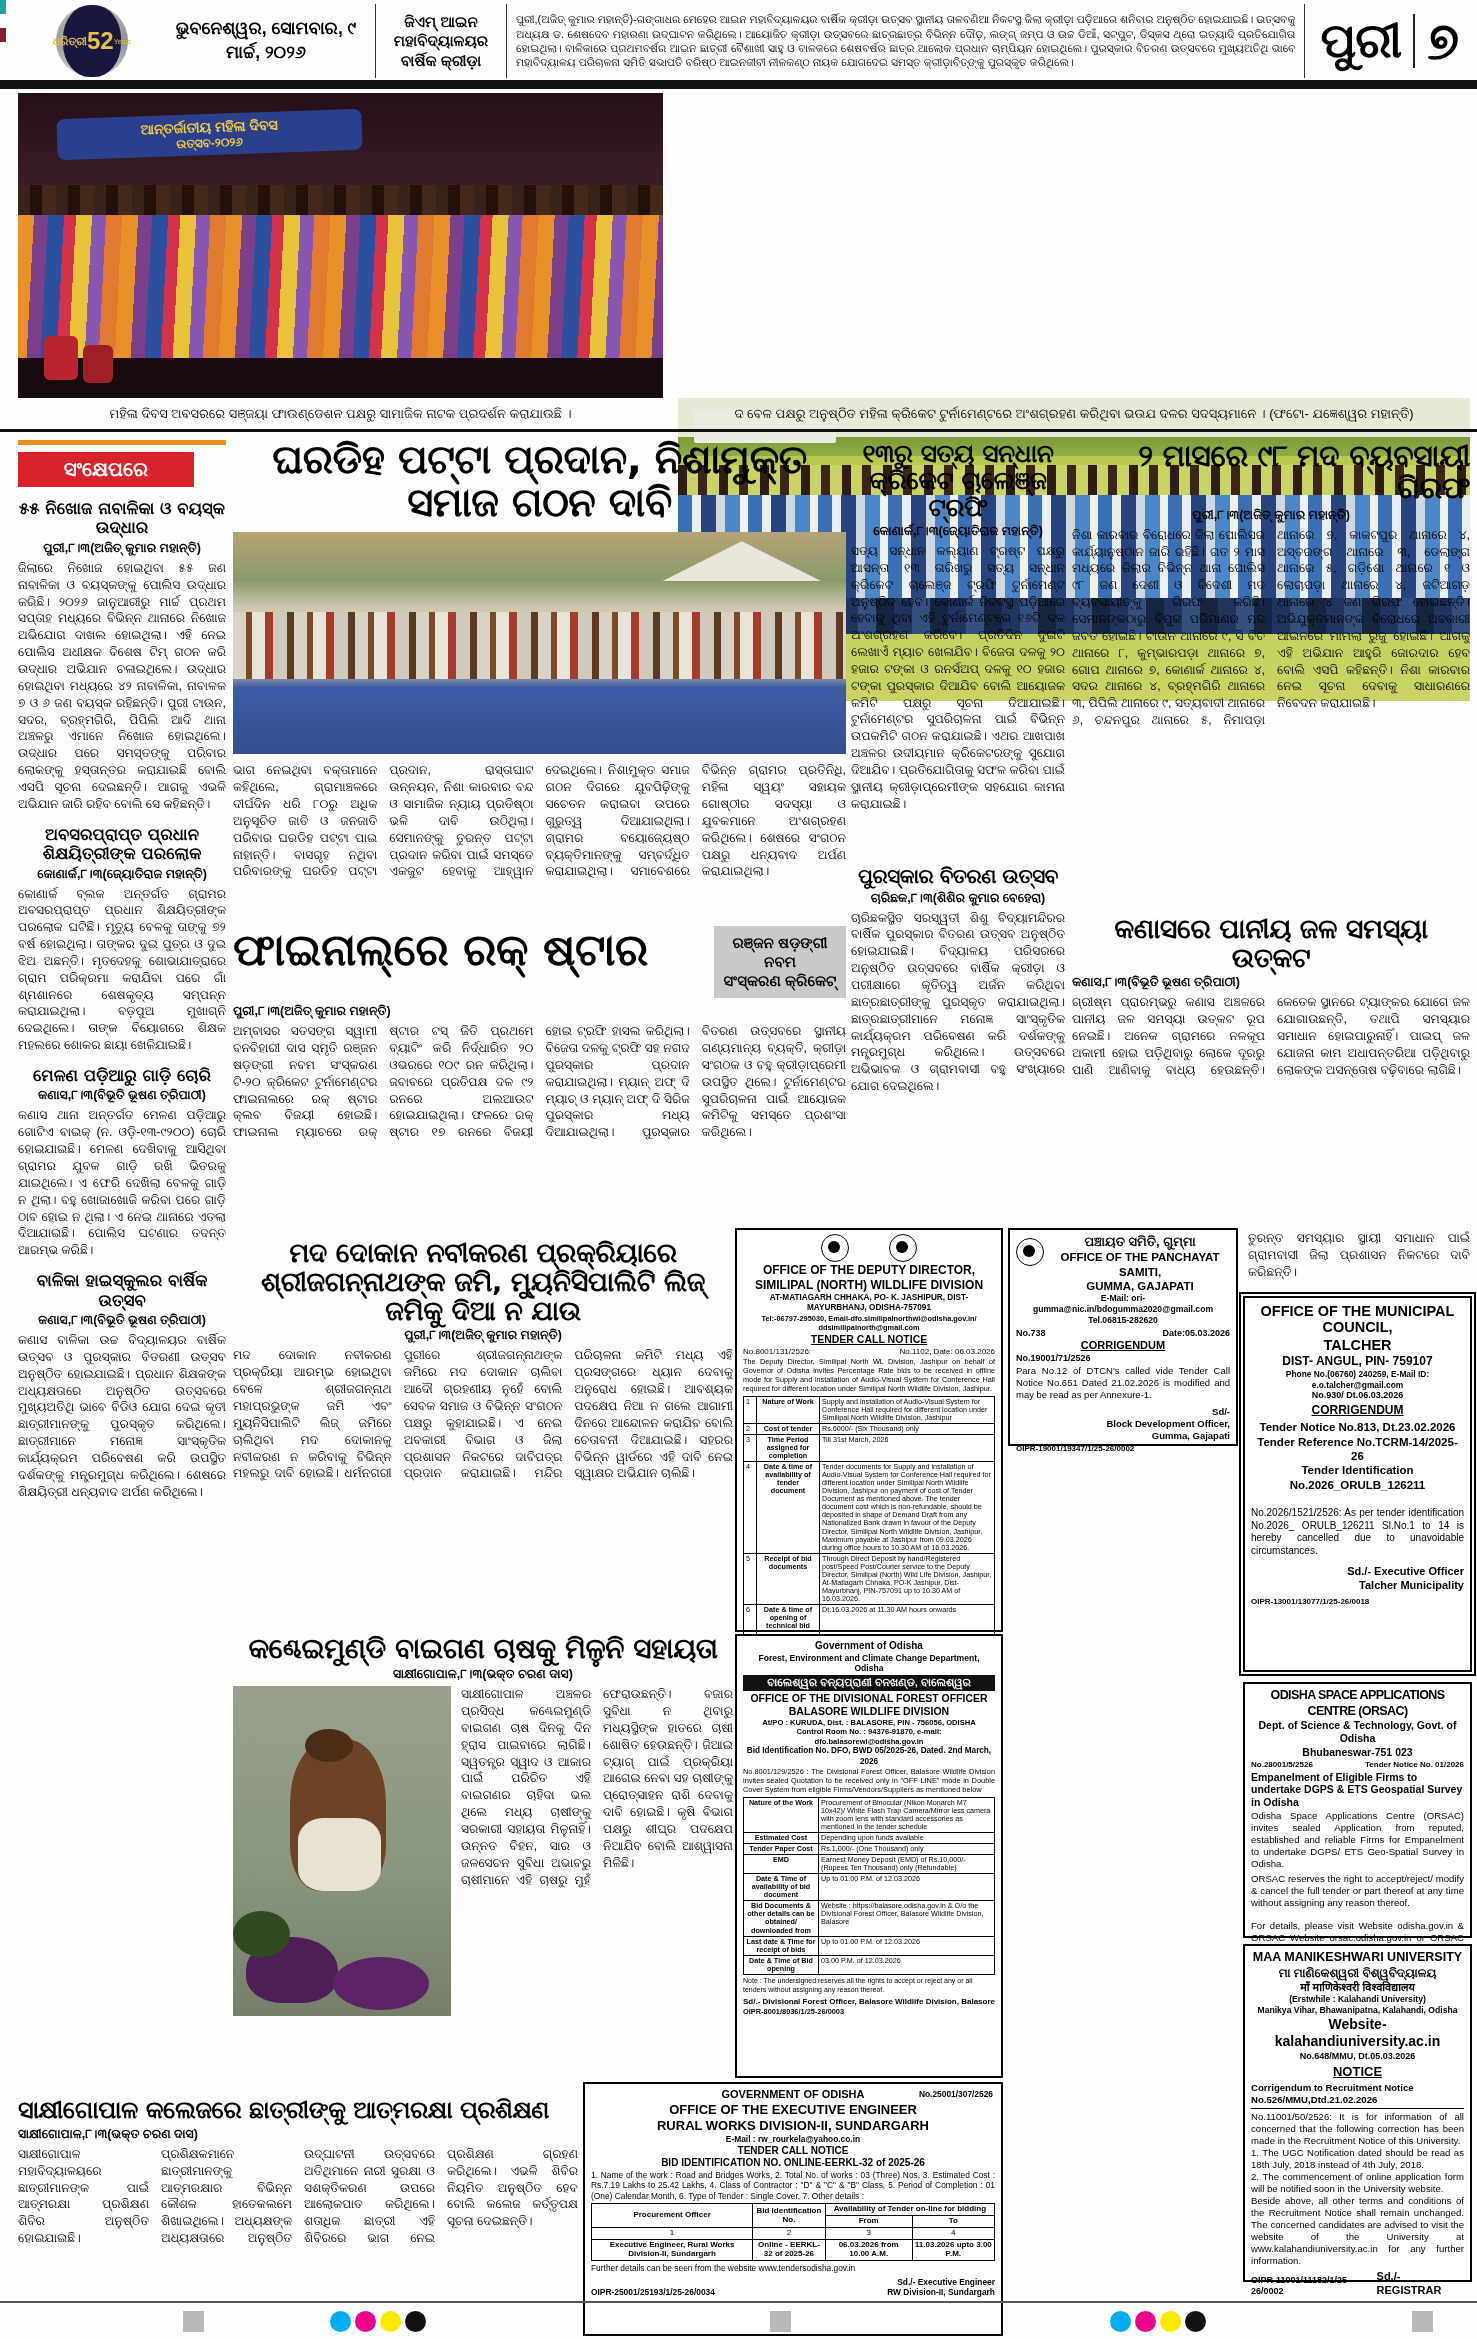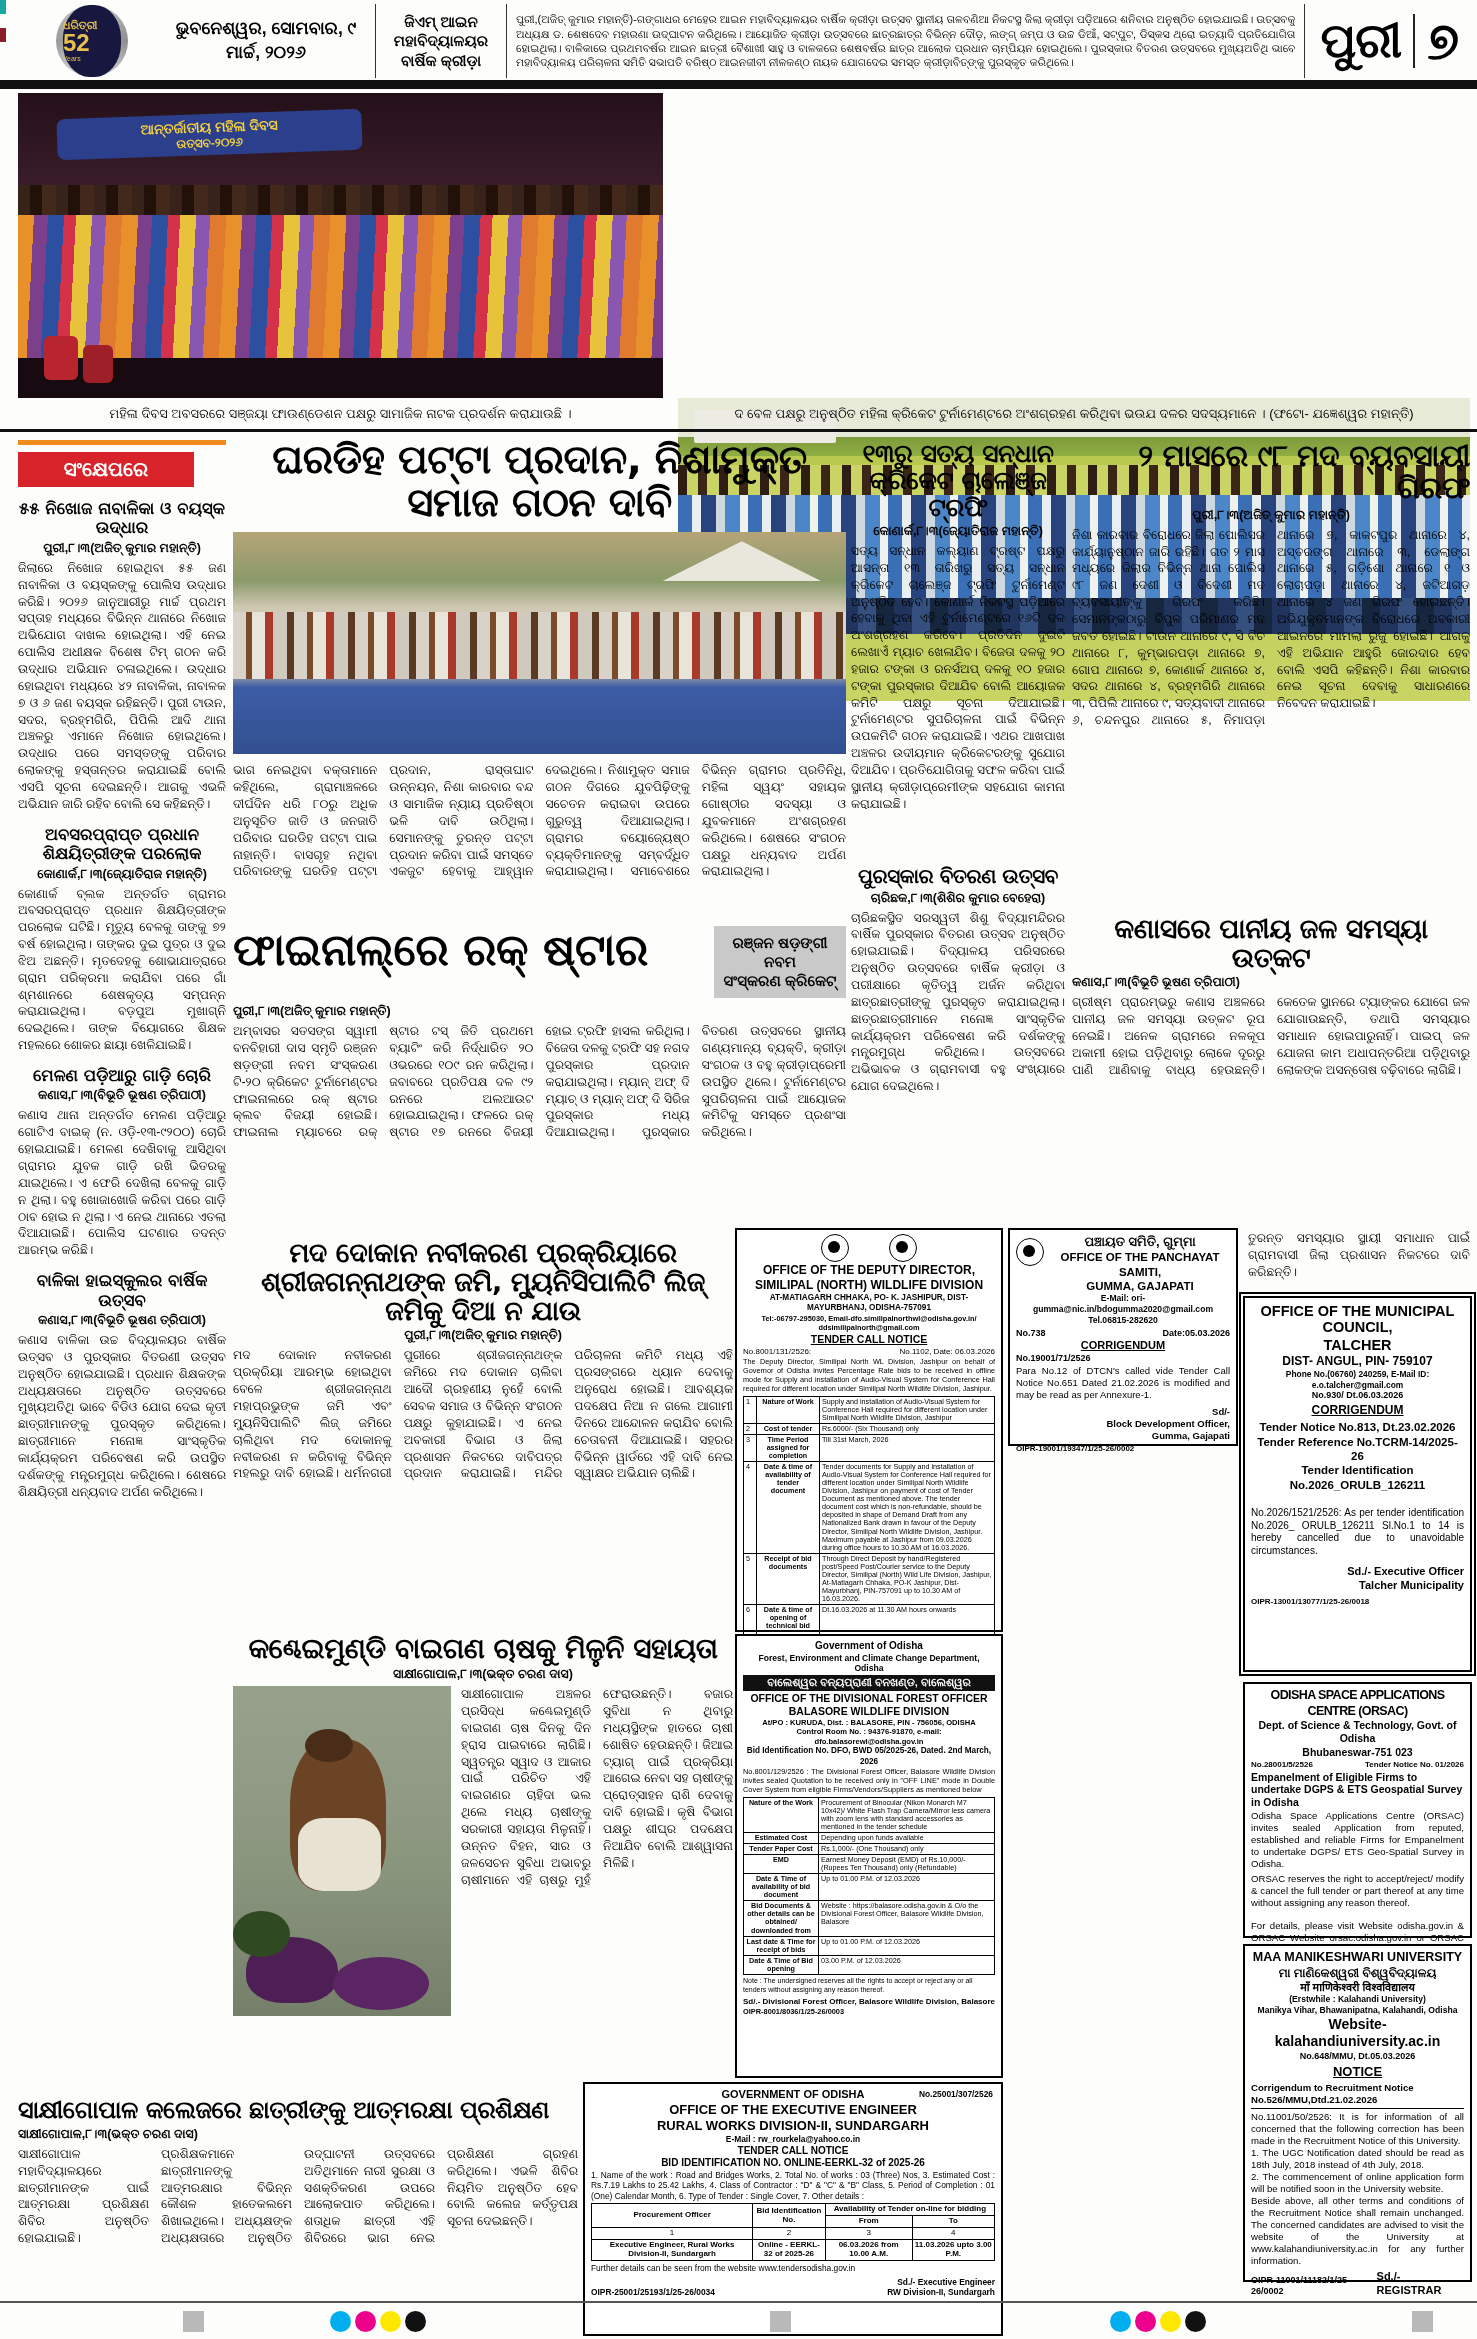--- a/index.html
+++ b/index.html
@@ -41,21 +41,21 @@
 <body>
 
 <div class="sheet">
 
   <div class="abs" style="left:0;top:10;width:6px;height:14px;background:#19a6a0"></div>
   <div class="abs" style="left:0;top:28px;width:6px;height:14px;background:#8a1f2a"></div>
 
   <div class="abs" style="left:18px;top:4px;width:1441px;height:74px;display:flex;align-items:center">
     <div style="width:148px;height:72px;position:relative;flex:none">
       <div style="position:absolute;left:38px;top:0;width:72px;height:72px;border-radius:50%;background:conic-gradient(#cfcfcf,#8f8f8f,#e8e8e8,#9a9a9a,#cfcfcf);display:flex;align-items:center;justify-content:center">
-        <div style="width:58px;height:72px;border-radius:46%;background:#17173f;color:#e8c04a;display:flex;flex-direction:column;justify-content:center;line-height:1">
+        <div style="width:58px;height:72px;border-radius:46%;background:#17173f;color:#e8c04a;display:flex;flex-direction:row;align-items:center;justify-content:center;line-height:1">
           <span style="font-size:11px;font-weight:bold">ଧରିତ୍ରୀ</span>
           <span style="font-size:24px;font-weight:bold">52</span>
           <span style="font-size:7px">Years</span>
         </div>
       </div>
     </div>
     <div style="width:200px;flex:none;text-align:center;font-weight:bold;font-size:17.5px;line-height:1.35">ଭୁବନେଶ୍ୱର, ସୋମବାର, ୯ ମାର୍ଚ୍ଚ, ୨୦୨୬</div>
     <div class="vdiv"></div>
     <div style="width:112px;flex:none;text-align:center;font-weight:bold;font-size:15px;line-height:1.3">ଜିଏମ୍ ଆଇନ ମହାବିଦ୍ୟାଳୟର ବାର୍ଷିକ କ୍ରୀଡ଼ା</div>
     <div class="vdiv"></div>

